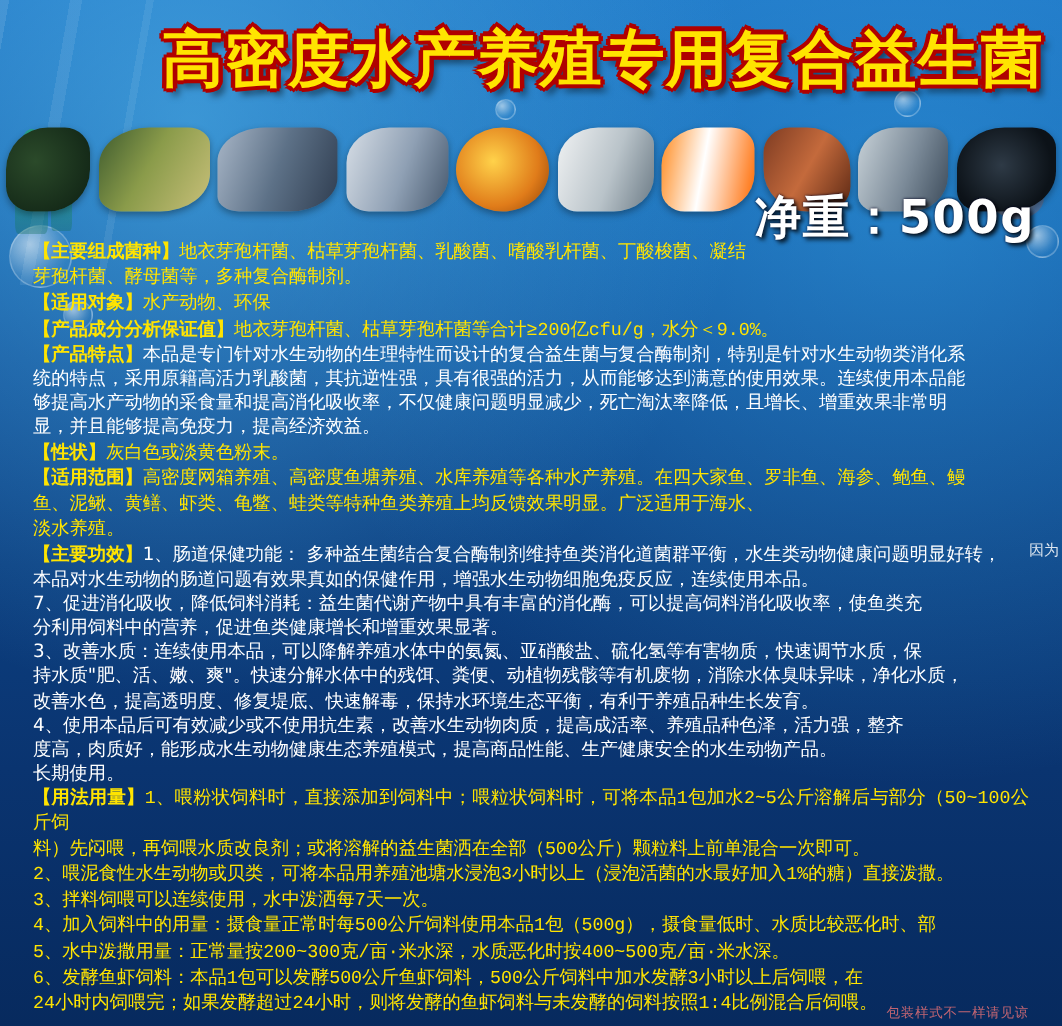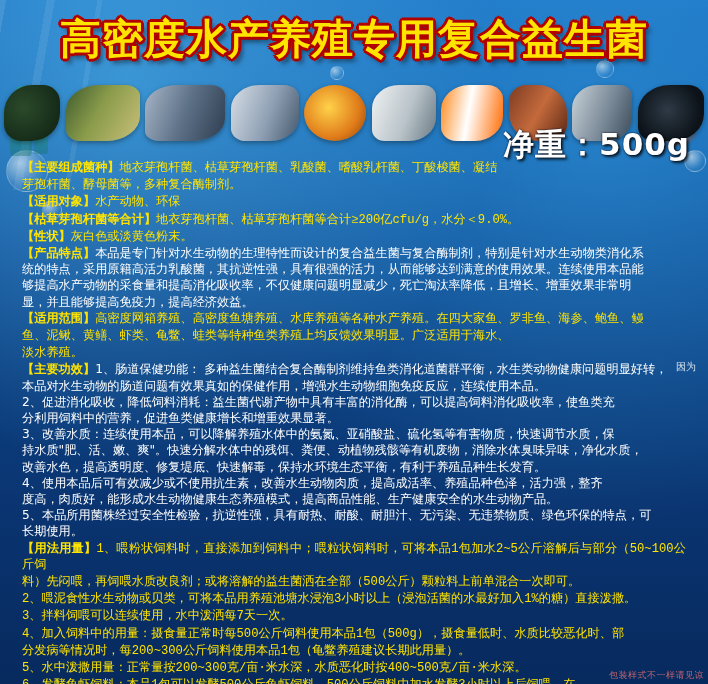--- a/index.html
+++ b/index.html
@@ -36,21 +36,21 @@
                 rgba(255,255,255,0.10) 46px 54px, rgba(255,255,255,0) 54px 96px,
                 rgba(255,255,255,0.09) 96px 101px, rgba(255,255,255,0) 101px 150px);
     opacity:.8; }
   .seaweed { position:absolute; bottom:auto; width:22px; border-radius:50% 50% 10% 10%;
     background: linear-gradient(180deg, rgba(40,170,130,.85), rgba(20,110,90,.35)); filter: blur(.3px); }
   .coral { position:absolute; border-radius:50%; background: radial-gradient(circle at 40% 35%, rgba(255,160,90,.75), rgba(200,80,40,.25) 70%); }
 
   
   .title-band {
     position: absolute; top: 8px; left: 12px; right: 12px; height: 62px;
-    display: flex; align-items: center; justify-content: center;
+    display: flex; align-items: center; justify-content: flex-end;
   }
   .title {
     font-family: "DejaVu Sans", "Liberation Sans", sans-serif;
     font-weight: bold;
     font-size: 41px;
     letter-spacing: 1px;
     color: #ffe400;
     text-shadow:
       -2px -2px 0 #b00000, 2px -2px 0 #b00000, -2px 2px 0 #b00000, 2px 2px 0 #b00000,
       0 -3px 0 #b00000, 0 3px 0 #b00000, -3px 0 0 #b00000, 3px 0 0 #b00000,
@@ -99,25 +99,25 @@
     line-height: 15.2px;
     text-align: justify;
   }
   .p-line { margin: 0 0 1px 0; }
   .sec { margin-bottom: 1px; }
   .hd { color: #ffe400; font-weight: bold; }
   .yellow { color: #ffe400; font-family: Liberation Mono, monospace; }
   .white { color: #ffffff; }
 
   .watermark {
-    position: absolute; right: 4px; bottom: 2px;
+    position: absolute; right: 22px; bottom: 2px;
     color: rgba(255,120,120,0.75); font-size: 9px; letter-spacing: .5px;
   }
   .sidemark {
-    position: absolute; right: 12px; top: 360px;
+    position: absolute; right: 2px; top: 360px;
     color: rgba(255,255,255,0.85); font-size: 10px; text-align: right;
   }
 </style>
 </head>
 <body>
 
 <div class="poster">
 
   <div class="rays"></div>
   <div class="bubbles">
@@ -158,61 +158,59 @@
     <div class="sec">
       <div class="p-line"><span class="hd">【主要组成菌种】</span><span class="yellow">地衣芽孢杆菌、枯草芽孢杆菌、乳酸菌、嗜酸乳杆菌、丁酸梭菌、凝结</span></div>
       <div class="p-line"><span class="yellow">芽孢杆菌、酵母菌等，多种复合酶制剂。</span></div>
     </div>
 
     <div class="sec">
       <div class="p-line"><span class="hd">【适用对象】</span><span class="yellow">水产动物、环保</span></div>
     </div>
 
     <div class="sec">
-      <div class="p-line"><span class="hd">【枯草芽孢杆菌等合计】</span><span class="yellow">地衣芽孢杆菌、枯草芽孢杆菌等合计≥200亿cfu/g，水分＜9.0%。</span></div>
-    </div>
-
-    <div class="sec">
-      <div class="p-line"><span class="hd">【性状】</span><span class="yellow">灰白色或淡黄色粉末。</span></div>
+      <div class="p-line"><span class="hd">【产品成分分析保证值】</span><span class="yellow">地衣芽孢杆菌、枯草芽孢杆菌等合计≥200亿cfu/g，水分＜9.0%。</span></div>
     </div>
 
     <div class="sec">
       <div class="p-line"><span class="hd">【产品特点】</span><span class="white">本品是专门针对水生动物的生理特性而设计的复合益生菌与复合酶制剂，特别是针对水生动物类消化系</span></div>
       <div class="p-line"><span class="white">统的特点，采用原籍高活力乳酸菌，其抗逆性强，具有很强的活力，从而能够达到满意的使用效果。连续使用本品能</span></div>
       <div class="p-line"><span class="white">够提高水产动物的采食量和提高消化吸收率，不仅健康问题明显减少，死亡淘汰率降低，且增长、增重效果非常明</span></div>
       <div class="p-line"><span class="white">显，并且能够提高免疫力，提高经济效益。</span></div>
     </div>
 
     <div class="sec">
+      <div class="p-line"><span class="hd">【性状】</span><span class="yellow">灰白色或淡黄色粉末。</span></div>
+    </div>
+
+    <div class="sec">
       <div class="p-line"><span class="hd">【适用范围】</span><span class="yellow">高密度网箱养殖、高密度鱼塘养殖、水库养殖等各种水产养殖。在四大家鱼、罗非鱼、海参、鲍鱼、鳗</span></div>
       <div class="p-line"><span class="yellow">鱼、泥鳅、黄鳝、虾类、龟鳖、蛙类等特种鱼类养殖上均反馈效果明显。广泛适用于海水、</span></div>
       <div class="p-line"><span class="yellow">淡水养殖。</span></div>
     </div>
 
     <div class="sec">
       <div class="p-line"><span class="hd">【主要功效】</span><span class="white">1、肠道保健功能：  多种益生菌结合复合酶制剂维持鱼类消化道菌群平衡，水生类动物健康问题明显好转，</span></div>
       <div class="p-line"><span class="white">本品对水生动物的肠道问题有效果真如的保健作用，增强水生动物细胞免疫反应，连续使用本品。</span></div>
-      <div class="p-line"><span class="white">2、促进消化吸收，降低饲料消耗：益生菌代谢产物中具有丰富的消化酶，可以提高饲料消化吸收率，使鱼类充</span></div>
+      <div class="p-line"><span class="white">7、促进消化吸收，降低饲料消耗：益生菌代谢产物中具有丰富的消化酶，可以提高饲料消化吸收率，使鱼类充</span></div>
       <div class="p-line"><span class="white">分利用饲料中的营养，促进鱼类健康增长和增重效果显著。</span></div>
       <div class="p-line"><span class="white">3、改善水质：连续使用本品，可以降解养殖水体中的氨氮、亚硝酸盐、硫化氢等有害物质，快速调节水质，保</span></div>
       <div class="p-line"><span class="white">持水质"肥、活、嫩、爽"。快速分解水体中的残饵、粪便、动植物残骸等有机废物，消除水体臭味异味，净化水质，</span></div>
       <div class="p-line"><span class="white">改善水色，提高透明度、修复堤底、快速解毒，保持水环境生态平衡，有利于养殖品种生长发育。</span></div>
       <div class="p-line"><span class="white">4、使用本品后可有效减少或不使用抗生素，改善水生动物肉质，提高成活率、养殖品种色泽，活力强，整齐</span></div>
       <div class="p-line"><span class="white">度高，肉质好，能形成水生动物健康生态养殖模式，提高商品性能、生产健康安全的水生动物产品。</span></div>
-      <div class="p-line"><span class="white">5、本品所用菌株经过安全性检验，抗逆性强，具有耐热、耐酸、耐胆汁、无污染、无违禁物质、绿色环保的特点，可</span></div>
       <div class="p-line"><span class="white">长期使用。</span></div>
     </div>
 
     <div class="sec">
       <div class="p-line"><span class="hd">【用法用量】</span><span class="yellow">1、喂粉状饲料时，直接添加到饲料中；喂粒状饲料时，可将本品1包加水2~5公斤溶解后与部分（50~100公斤饲</span></div>
       <div class="p-line"><span class="yellow">料）先闷喂，再饲喂水质改良剂；或将溶解的益生菌洒在全部（500公斤）颗粒料上前单混合一次即可。</span></div>
       <div class="p-line"><span class="yellow">2、喂泥食性水生动物或贝类，可将本品用养殖池塘水浸泡3小时以上（浸泡活菌的水最好加入1%的糖）直接泼撒。</span></div>
       <div class="p-line"><span class="yellow">3、拌料饲喂可以连续使用，水中泼洒每7天一次。</span></div>
       <div class="p-line"><span class="yellow">4、加入饲料中的用量：摄食量正常时每500公斤饲料使用本品1包（500g），摄食量低时、水质比较恶化时、部</span></div>
-      <div class="p-line"><span class="yellow">分发病等情况时，每200~300公斤饲料使用本品1包（龟鳖养殖建议长期此用量）。</span></div>
       <div class="p-line"><span class="yellow">5、水中泼撒用量：正常量按200~300克/亩·米水深，水质恶化时按400~500克/亩·米水深。</span></div>
       <div class="p-line"><span class="yellow">6、发酵鱼虾饲料：本品1包可以发酵500公斤鱼虾饲料，500公斤饲料中加水发酵3小时以上后饲喂，在</span></div>
       <div class="p-line"><span class="yellow">24小时内饲喂完；如果发酵超过24小时，则将发酵的鱼虾饲料与未发酵的饲料按照1:4比例混合后饲喂。</span></div>
     </div>
 
   </div>
 
   <div class="sidemark">因为</div>
   <div class="watermark">包装样式不一样请见谅</div>
 

